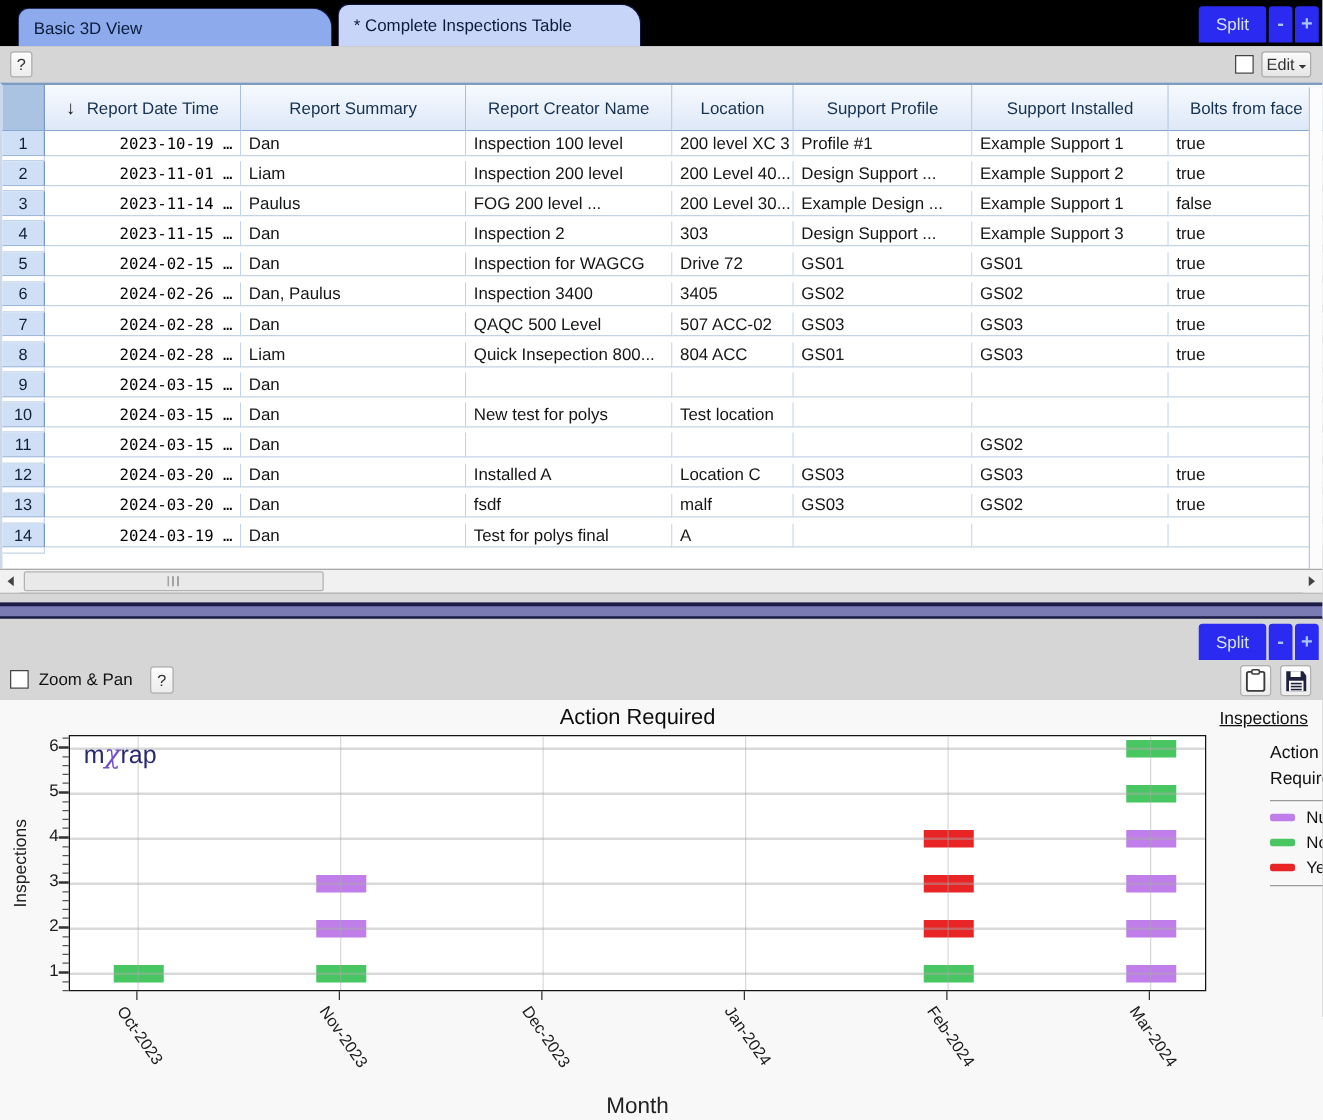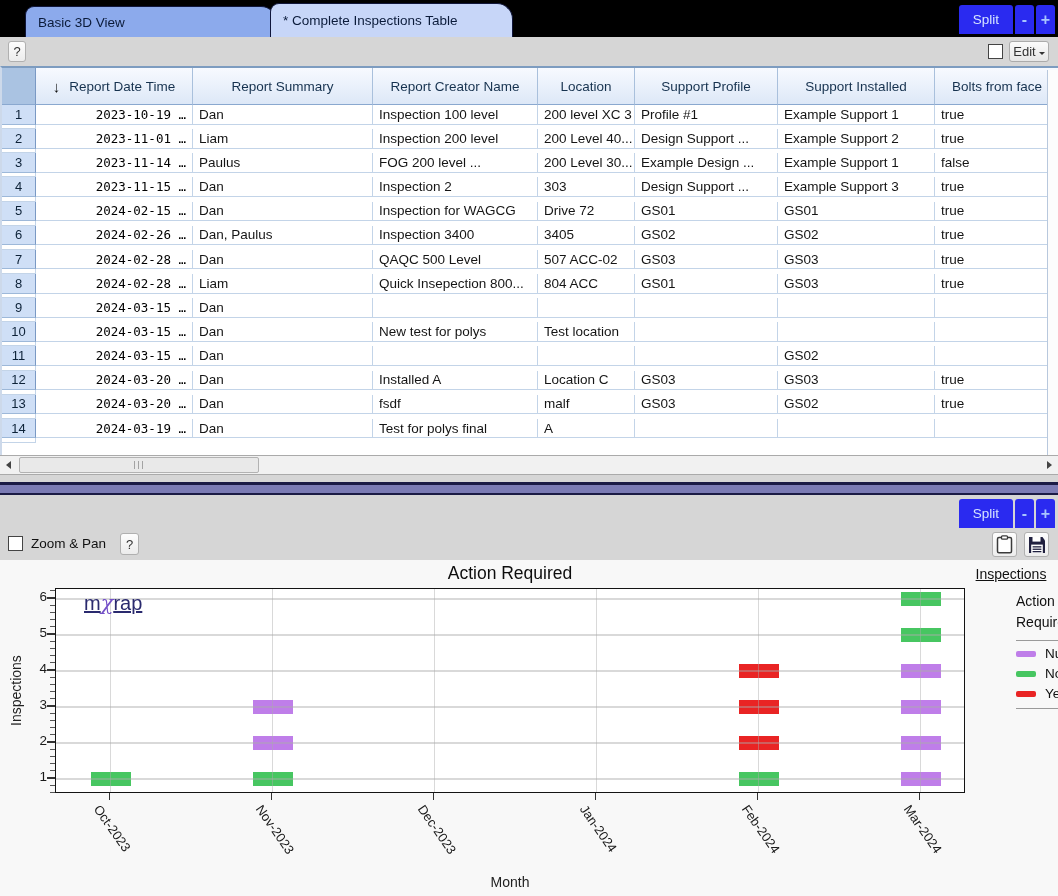--- a/index.html
+++ b/index.html
@@ -4,21 +4,21 @@
 <style>
 *{margin:0;padding:0;box-sizing:border-box;}
 html,body{width:1058px;height:896px;}
 body{font-family:"Liberation Sans",sans-serif;background:#d6d6d6;position:relative;overflow:hidden;}
 #app{position:absolute;left:0;top:0;width:1058px;height:896px;background:#d6d6d6;}
 
 
 .tabstrip{position:absolute;left:0;top:0;width:1058px;height:37px;background:#000;}
 .tab{position:absolute;bottom:0;border:1px solid #10163a;border-bottom:none;border-radius:9px 16px 0 0;
      font-size:13.5px;color:#0b1b3a;display:flex;align-items:center;padding-left:12px;cursor:default;}
-.tab.t1{left:14px;width:252px;height:31px;background:#8caaec;margin-left:11px;}
+.tab.t1{left:14px;width:252px;height:31px;background:#8caaec;}
 .tab.t2{left:270px;width:243px;height:34px;background:#c7d6f8;}
 .tab.t3{left:14px;width:250px;height:29px;background:#c2cef6;border:1px solid #93a4da;border-bottom:none;}
 .splitgrp{position:absolute;right:3px;display:flex;gap:2px;height:29px;}
 .sbtn{background:#2a2af0;color:#d6e4ff;font-size:13.5px;display:flex;align-items:center;justify-content:center;border-radius:3px 3px 0 0;}
 .sbtn.w{width:54px;}
 .sbtn.sq{width:19px;color:#a8c4ff;font-weight:bold;font-size:16px;}
 
 
 .toolbar1{position:absolute;left:0;top:37px;width:1058px;height:29px;background:#d6d6d6;}
 .helpbtn{position:absolute;width:18px;height:21px;background:linear-gradient(#fdfdfd,#ececec);border:1px solid #b0b0b0;
@@ -77,25 +77,25 @@
 .plot{position:absolute;left:0;top:0;width:910px;height:205px;background:#fff;border:1.5px solid #141414;overflow:hidden;}
 .hgrid{position:absolute;left:0;width:910px;height:1.5px;background:rgba(170,170,170,0.45);z-index:3;}
 .vgrid{position:absolute;top:0;height:205px;width:1.5px;background:rgba(170,170,170,0.45);z-index:3;}
 .block{position:absolute;z-index:2;}
 .ytick{position:absolute;background:#333;}
 .ytick.major{left:-8px;width:8px;height:1.6px;}
 .ytick.minor{left:-5px;width:5px;height:1.1px;background:#555;}
 .ylabtick{position:absolute;left:-32px;width:24px;text-align:right;font-size:13.5px;color:#1a1a1a;}
 .xtick{position:absolute;top:205px;width:1.6px;height:7px;background:#333;}
 .xlab{position:absolute;top:214px;transform-origin:0 0;transform:rotate(55deg);font-size:13px;color:#1a1a1a;white-space:nowrap;}
-.watermark{position:absolute;left:28px;top:2px;z-index:4;font-size:20px;color:#2a2a6e;text-decoration:underline;}
+.watermark{position:absolute;left:11px;top:2px;z-index:4;font-size:20px;color:#2a2a6e;}
 .watermark .chi{font-family:"DejaVu Serif",serif;font-style:italic;color:#7450c8;font-size:21px;}
 .ylabel{position:absolute;left:8px;top:588px;height:205px;display:flex;align-items:center;justify-content:center;
         writing-mode:vertical-rl;transform:rotate(180deg);font-size:14px;color:#222;}
-.xaxistitle{position:absolute;left:55px;top:314px;width:910px;text-align:center;font-size:14px;color:#222;}
+.xaxistitle{position:absolute;left:55px;top:314px;width:910px;text-align:center;font-size:18px;color:#222;}
 svg{display:block;}
 </style>
 </head>
 <body>
 
 <div id="app">
 
   <div class="tabstrip">
     <div class="tab t1">
       <span>Basic 3D View</span>

